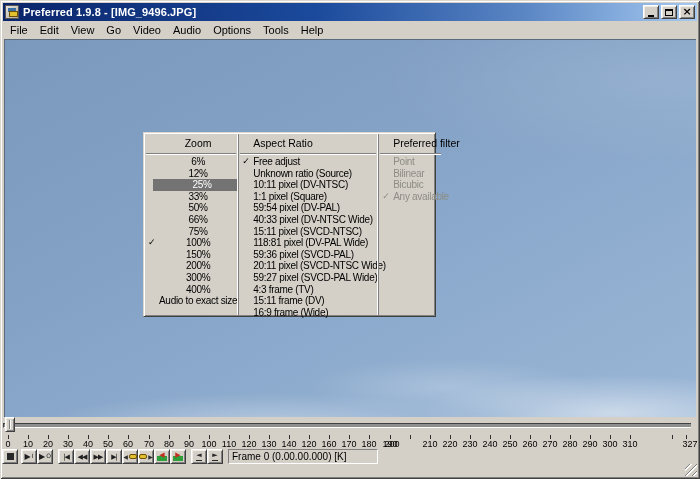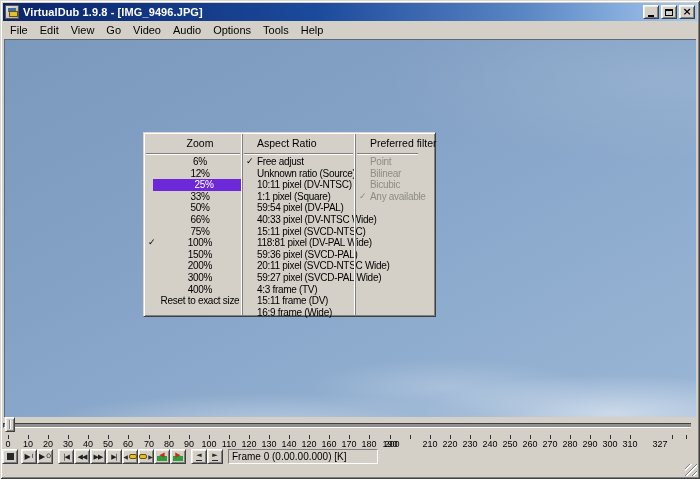--- a/index.html
+++ b/index.html
@@ -56,29 +56,29 @@
   
   .context-menu {
     position:absolute; left:143px; top:132px; width:293px; height:185px;
     background:#d4d0c8;
     border:1px solid; border-color:#dcd8d0 #404040 #404040 #dcd8d0;
     box-shadow: inset 1px 1px 0 #ffffff, inset -1px -1px 0 #808080;
     display:flex; padding:1px;
   }
   .menu-col { position:relative; height:100%; }
   .menu-col.col0 { width:96px;text-align:center; }
-  .menu-col.col1 { width:112px; }
+  .menu-col.col1 { width:139px; }
   .menu-col.col2 { width:64px; }
   .menu-col + .menu-col { border-left:1px solid #808080; box-shadow:-1px 0 0 #ffffff; margin-left:1px; }
   .col-header { height:19px; line-height:19px; padding-left:14px; font-size:10.5px; color:#000; white-space:nowrap; }
   .col-sep { height:2px; border-top:1px solid #808080; border-bottom:1px solid #ffffff; margin:0 1px 1px 1px; }
   .mi { position:relative; height:11.6px; line-height:11.6px; padding-left:14px;
         font-size:10px; letter-spacing:-0.3px; white-space:nowrap; color:#000; }
   .mi .check { position:absolute; left:3px; top:0; font:bold 9px "DejaVu Sans", sans-serif; letter-spacing:0; }
-  .mi.hl { background:#6d28d9; color:#fff;margin-left:8px; }
+  .mi.hl { background:#737373; color:#fff;margin-left:8px; }
   .mi.dis { color:#8d8d85; }
 
   
   .trackbar { position:absolute; left:3px; top:417px; width:694px; height:16px; }
   .track-channel { position:absolute; left:0; right:6px; top:6px; height:5px;
     background:#8f8f8f; border-top:1px solid #404040; border-bottom:1px solid #ffffff; border-left:1px solid #404040; }
   .track-thumb { position:absolute; left:2px; top:0; width:10px; height:15px; background:#d4d0c8;
     border:1px solid; border-color:#ffffff #404040 #404040 #ffffff;
     box-shadow: inset 1px 1px 0 #efece6, inset -1px -1px 0 #808080; }
   .track-thumb::before { content:""; position:absolute; left:3px; top:2px; bottom:2px; width:1px; background:#808080; box-shadow:1px 0 0 #fff; }
@@ -116,21 +116,21 @@
   .resize-grip { position:absolute; right:3px; bottom:3px; width:12px; height:12px;
     background:repeating-linear-gradient(135deg, rgba(0,0,0,0) 0 3px, #808080 3px 4px, #ffffff 4px 5px); }
 </style>
 </head>
 <body>
 
 <div class="window">
 
   <div class="titlebar">
     <span class="app-icon"></span>
-    <span class="title">VirtualDub 1.9.8 - [IMG_9496.JPG]</span>
+    <span class="title">Preferred 1.9.8 - [IMG_9496.JPG]</span>
     <span class="winbtns">
       <button class="wb">
           <span class="glyph-min"></span>
         </button>
       <button class="wb">
           <span class="glyph-max"></span>
         </button>
       <button class="wb">
           <span class="glyph-close">×</span>
         </button>
@@ -160,21 +160,21 @@
         <div class="mi hl"><span>25%</span></div>
         <div class="mi"><span>33%</span></div>
         <div class="mi"><span>50%</span></div>
         <div class="mi"><span>66%</span></div>
         <div class="mi"><span>75%</span></div>
         <div class="mi"><span class="check">✓</span><span>100%</span></div>
         <div class="mi"><span>150%</span></div>
         <div class="mi"><span>200%</span></div>
         <div class="mi"><span>300%</span></div>
         <div class="mi"><span>400%</span></div>
-        <div class="mi"><span>Reset to exact size</span></div>
+        <div class="mi"><span>Audio to exact size</span></div>
       </div>
       <div class="menu-col col1">
         <div class="col-header">Aspect Ratio</div>
         <div class="col-sep"></div>
         <div class="mi"><span class="check">✓</span><span>Free adjust</span></div>
         <div class="mi"><span>Unknown ratio (Source)</span></div>
         <div class="mi"><span>10:11 pixel (DV-NTSC)</span></div>
         <div class="mi"><span>1:1 pixel (Square)</span></div>
         <div class="mi"><span>59:54 pixel (DV-PAL)</span></div>
         <div class="mi"><span>40:33 pixel (DV-NTSC Wide)</span></div>
@@ -261,21 +261,21 @@
       <span class="rlabel" style="left: 550px;">270</span>
       <div class="rtick" style="left: 570px;"></div>
       <span class="rlabel" style="left: 570px;">280</span>
       <div class="rtick" style="left: 590px;"></div>
       <span class="rlabel" style="left: 590px;">290</span>
       <div class="rtick" style="left: 610px;"></div>
       <span class="rlabel" style="left: 610px;">300</span>
       <div class="rtick" style="left: 630px;"></div>
       <span class="rlabel" style="left: 630px;">310</span>
       <div class="rtick" style="left: 686px;"></div>
-      <span class="rlabel" style="left: 660px;">327</span>
+      <span class="rlabel" style="left: 690px;">327</span>
       <div class="rtick" style="left: 672px;"></div>
     </div>
 
   <div class="controls">
 
   <button class="cbtn">
         <span style="display: flex; align-items: center; gap: 1px;">
           <span class="sq"></span>
         </span>
       </button>

